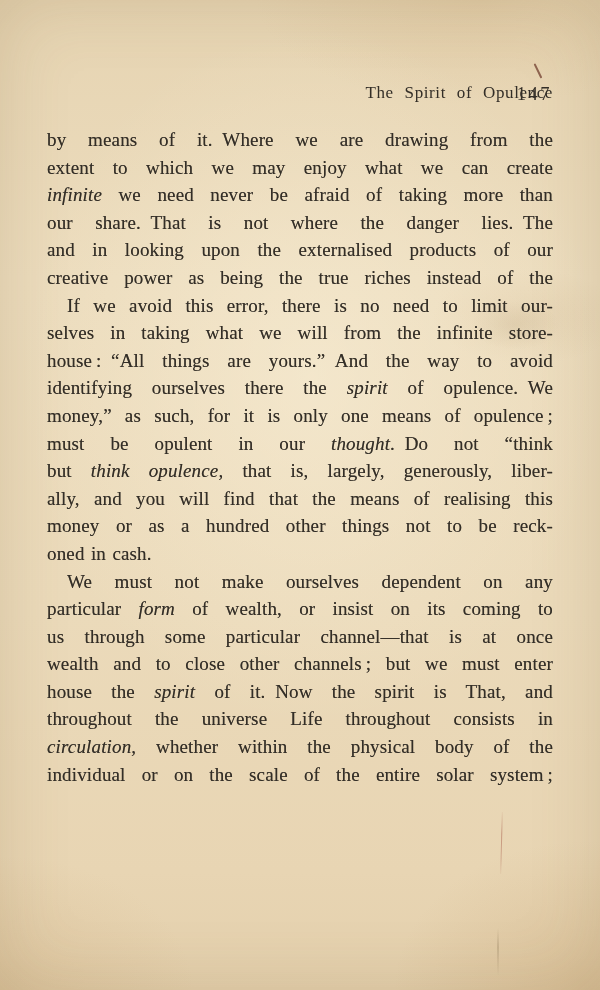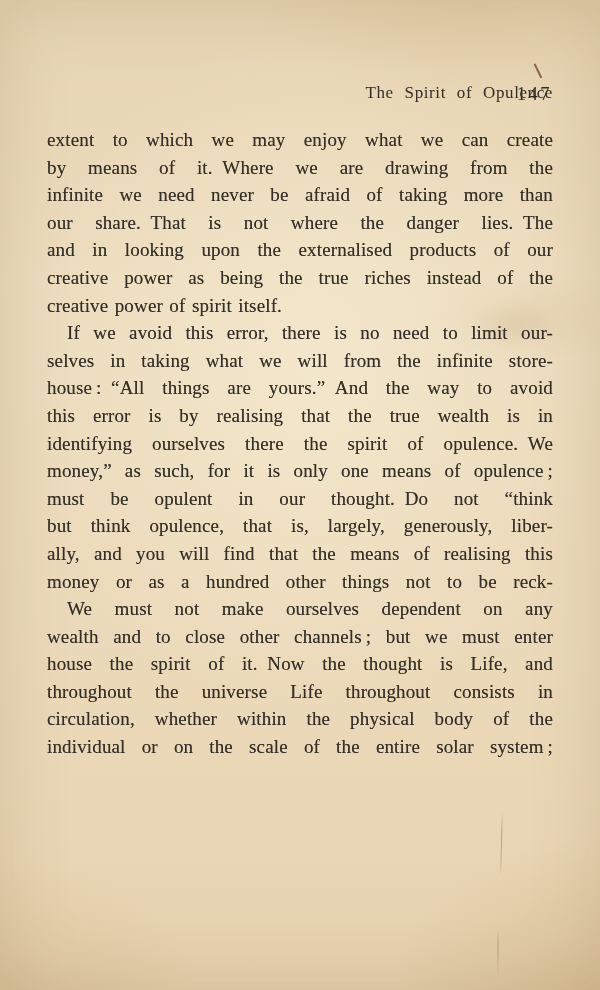--- a/index.html
+++ b/index.html
@@ -61,21 +61,21 @@
     text-shadow: 0 0 0.5px rgba(51,46,39,0.55);
   }
   .line {
     text-align: justify;
     text-align-last: justify;
     height: 27.6px;
     overflow: visible;
   }
   .line.noj { text-align-last: left; }
   .line.indent { text-indent: 20px; }
-  .it { }
+  .it { font-style: italic; }
   
   .pen-mark {
     position: absolute;
     left: 537px;
     top: 63px;
     width: 1.6px;
     height: 16px;
     background: rgba(112,62,46,0.75);
     border-radius: 1px;
     transform: rotate(-26deg);
@@ -115,38 +115,39 @@
     <span class="chapter-title">The Spirit of Opulence</span>
     <span class="page-number">147</span>
   </div>
 
   <div class="pen-mark"></div>
   <div class="smudge"></div>
   <div class="ink-streak"></div>
   <div class="paper-crease"></div>
 
   <div id="text-block" class="text-block">
+      <div class="line"><span class="seg">by means of it. Where we are drawing from the</span></div>
       <div class="line"><span class="seg">extent to which we may enjoy what we can create</span></div>
-      <div class="line"><span class="seg">by means of it. Where we are drawing from the</span></div>
       <div class="line"><span class="seg it">infinite</span><span class="seg"> we need never be afraid of taking more than</span></div>
       <div class="line"><span class="seg">our share. That is not where the danger lies. The</span></div>
       <div class="line"><span class="seg">and in looking upon the externalised products of our</span></div>
       <div class="line"><span class="seg">creative power as being the true riches instead of the</span></div>
-      <div class="line noj"><span class="seg">creative power of spirit itself.</span></div>
       <div class="line indent"><span class="seg">If we avoid this error, there is no need to limit our-</span></div>
       <div class="line"><span class="seg">selves in taking what we will from the infinite store-</span></div>
       <div class="line"><span class="seg">house : “All things are yours.” And the way to avoid</span></div>
-      <div class="line"><span class="seg">this error is by realising that the true wealth is in</span></div>
       <div class="line"><span class="seg">identifying ourselves there the </span><span class="seg it">spirit</span><span class="seg"> of opulence. We</span></div>
       <div class="line"><span class="seg">money,” as such, for it is only one means of opulence ;</span></div>
       <div class="line"><span class="seg">must be opulent in our </span><span class="seg it">thought</span><span class="seg">. Do not “think</span></div>
       <div class="line"><span class="seg">but </span><span class="seg it">think opulence,</span><span class="seg"> that is, largely, generously, liber-</span></div>
       <div class="line"><span class="seg">ally, and you will find that the means of realising this</span></div>
       <div class="line"><span class="seg">money or as a hundred other things not to be reck-</span></div>
+      <div class="line noj"><span class="seg">oned in cash.</span></div>
       <div class="line indent"><span class="seg">We must not make ourselves dependent on any</span></div>
+      <div class="line"><span class="seg">particular </span><span class="seg it">form</span><span class="seg"> of wealth, or insist on its coming to</span></div>
+      <div class="line"><span class="seg">us through some particular channel—that is at once</span></div>
       <div class="line"><span class="seg">wealth and to close other channels ; but we must enter</span></div>
-      <div class="line"><span class="seg">house the </span><span class="seg it">spirit</span><span class="seg"> of it. Now the thought is Life, and</span></div>
+      <div class="line"><span class="seg">house the </span><span class="seg it">spirit</span><span class="seg"> of it. Now the spirit is That, and</span></div>
       <div class="line"><span class="seg">throughout the universe Life throughout consists in</span></div>
       <div class="line"><span class="seg it">circulation,</span><span class="seg"> whether within the physical body of the</span></div>
       <div class="line"><span class="seg">individual or on the scale of the entire solar system ;</span></div>
     </div>
 
 </div>
 
 </body></html>

